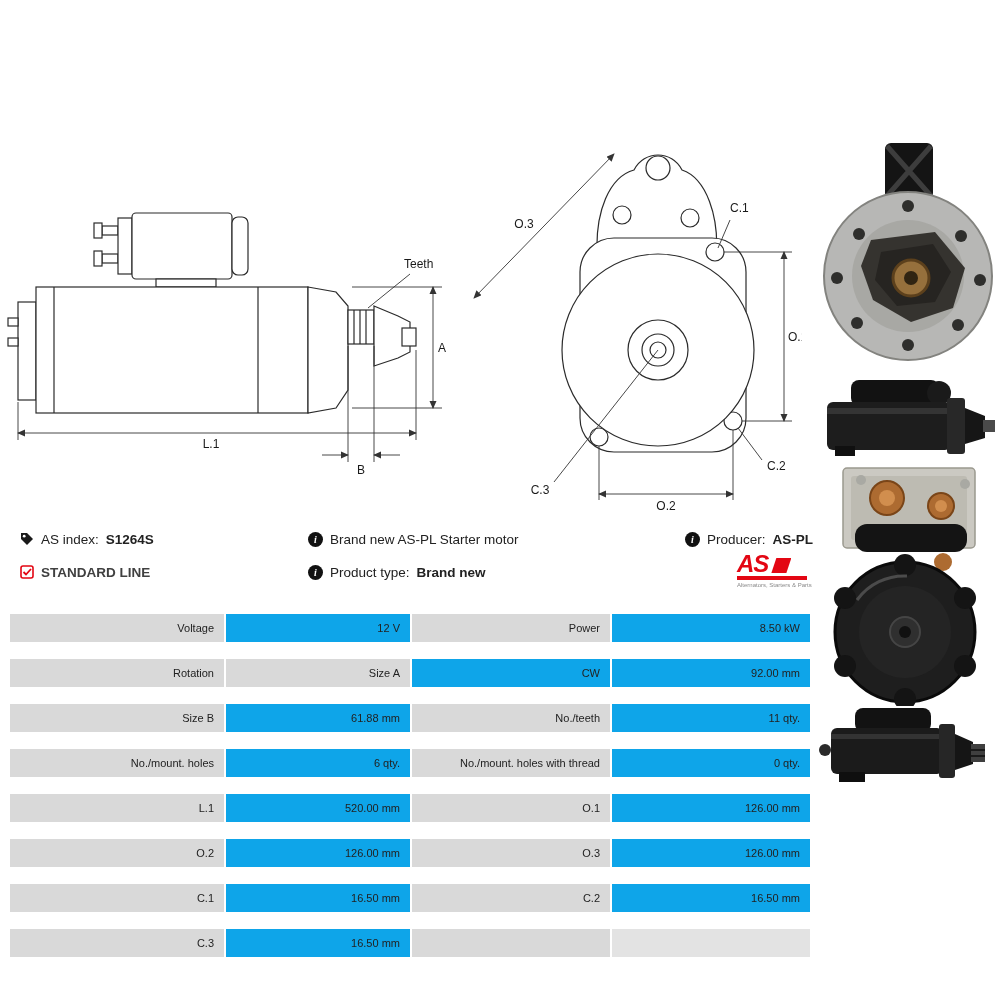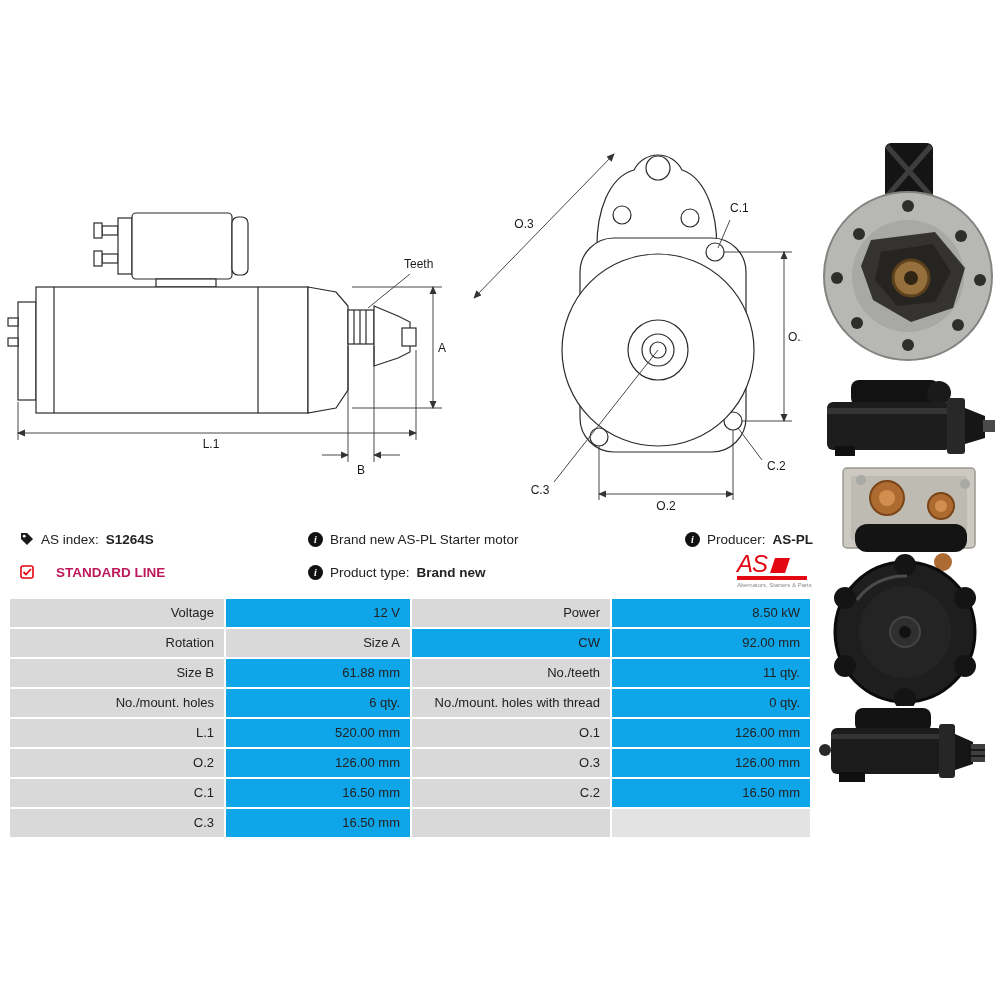--- a/index.html
+++ b/index.html
@@ -9,37 +9,37 @@
   
   svg text { font-family:"Liberation Sans", sans-serif; font-size:12px; fill:#1a1a1a; }
   .drawing { position:absolute; }
 
   
   .photo { position:absolute; left:815px; width:185px; }
 
   
   .h-item { position:absolute; display:flex; align-items:center; gap:7px; font-size:13.5px; height:18px; white-space:nowrap;text-align:right; }
   .bold { font-weight:bold; }
-  .red  { color:#be185d;margin-left:15px; }
+  .red  { color:#404040; }
   .info-icon { width:15px; height:15px; border-radius:50%; background:#111; color:#fff;
                font-size:10px; font-weight:bold; font-style:italic; font-family:"Liberation Serif",serif;
                display:flex; align-items:center; justify-content:center; flex:0 0 15px; }
   .logo { position:absolute; left:737px; top:553px; width:78px; text-align:left; }
   .logo-top { display:flex; align-items:flex-end; gap:3px; }
-  .logo-as { color:#e30613; font-weight:normal; font-style:italic; font-size:24px; line-height:22px; letter-spacing:-1px; }
+  .logo-as { color:#e30613; font-weight:bold; font-style:italic; font-size:24px; line-height:22px; letter-spacing:-1px; }
   .logo-mark { display:inline-block; width:20px; height:15px; background:#e30613;
                clip-path:polygon(25% 0, 100% 0, 75% 100%, 0 100%); margin-bottom:2px; }
   .logo-bar { width:70px; height:4px; background:#e30613; margin-top:1px; }
   .logo-caption { font-size:6px; color:#8a8a8a; margin-top:2px; white-space:nowrap; }
 
   
   .spec-table { position:absolute; left:10px; top:599px; width:800px;
                 display:grid; grid-template-columns:214px 184px 198px 198px; gap:2px; background:#fff; }
   .cell { min-height:28px; display:flex; align-items:center; justify-content:flex-end;
-          padding:4px 10px; font-size:13px; line-height:16px; text-align:right; }
+          padding:4px 10px; font-size:11px; line-height:16px; text-align:right;margin-top:15px; }
   .cell.lab { background:#d9d9d9; }
   .cell.val { background:#0ea5e9; }
   .cell.empty-lab { background:#d9d9d9; }
   .cell.empty-val { background:#e3e3e3; }
 </style>
 </head>
 <body>
 
 <svg class="drawing" style="left:6px; top:190px;" width="445" height="300" viewBox="0 0 445 300">
   <defs>

